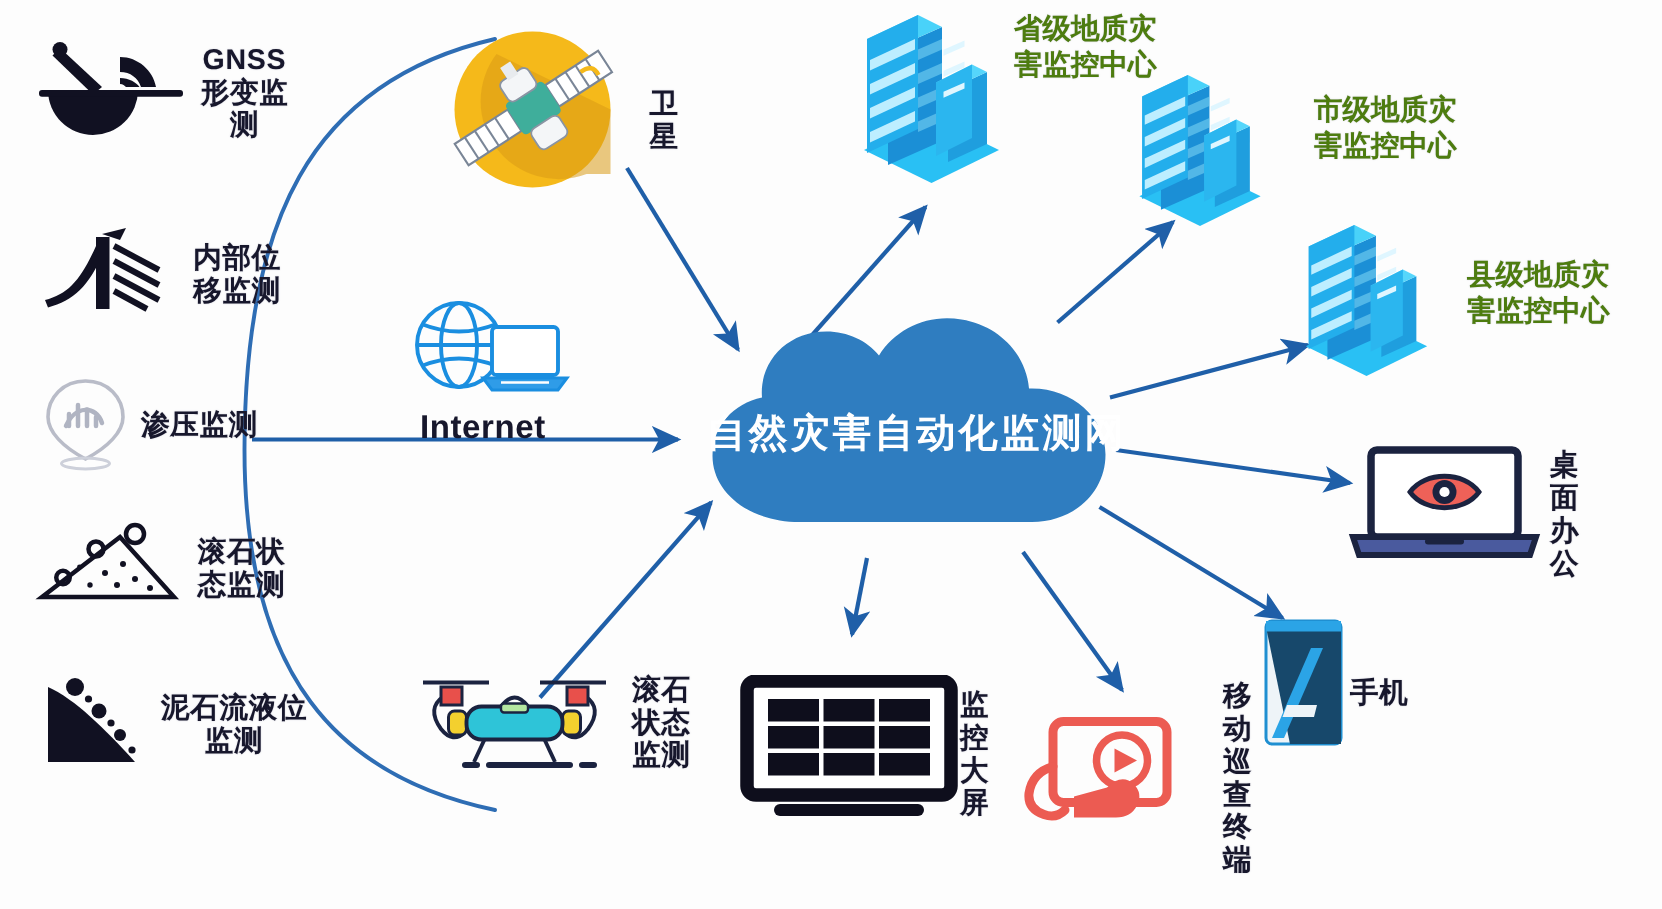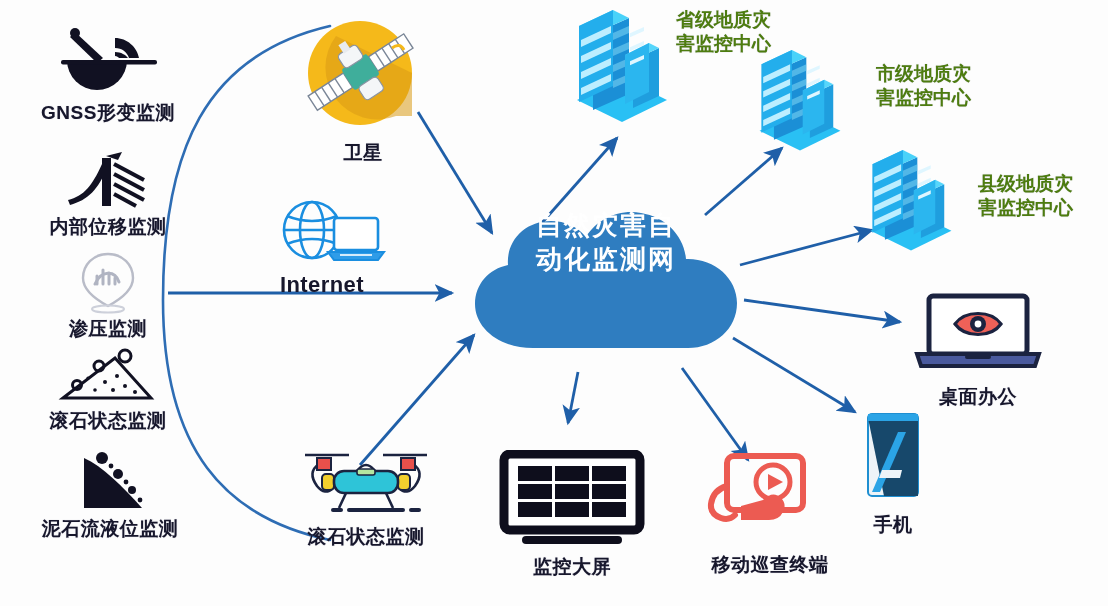--- a/index.html
+++ b/index.html
@@ -16,21 +16,20 @@
   }
   #wires{
     position:absolute;
     left:0;top:0;
     width:1108px;height:606px;
     pointer-events:none;
   }
   .node{
     position:absolute;
     display:flex;
-    flex-direction:column;
     align-items:center;
     justify-content:flex-start;
   }
   .lbl{
     font-size:19px;
     font-weight:600;
     letter-spacing:.5px;
     color:#17172c;
     text-align:center;
     line-height:1.15;
@@ -43,23 +42,23 @@
   #cloud{
     position:absolute;
     left:461px;top:208px;
     width:290px;height:160px;
   }
   #cloud .cloudtext{
     position:absolute;
     left:0;top:0;
     width:290px;height:160px;
     display:flex;
-    flex-direction:column;
+    flex-direction:row;
     align-items:center;
-    justify-content:flex-start;
+    justify-content:flex-end;
     color:#ffffff;
     font-size:26px;
     font-weight:700;
     line-height:1.32;
     letter-spacing:2px;
     text-align:center;
     pointer-events:none;
   }
 
   
@@ -417,21 +416,21 @@
   <div class="node" style="left:676px;top:450px;width:160px;">
     <span class="icon-wrap">
       <svg width="110" height="80" viewBox="0 0 110 80">
         <rect x="26" y="6" width="76" height="54" rx="7" fill="none" stroke="#ec5b52" stroke-width="6"></rect>
         <circle cx="72" cy="32" r="17" fill="none" stroke="#ec5b52" stroke-width="5"></circle>
         <path d="M67 24 L 82 32 L 67 40 Z" fill="#ec5b52"></path>
         <path d="M26 36 q -14 4 -16 18 q -1 10 10 14 q 8 3 14 -3" fill="none" stroke="#ec5b52" stroke-width="6" stroke-linecap="round"></path>
         <path d="M62 50 q 10 -10 18 -2 q 6 6 2 14 q -4 8 -14 8 L 40 70 L 40 56 Z" fill="#ec5b52"></path>
       </svg>
     </span>
-    <div class="lbl" style="margin-top:20px;padding-left:28px;">移动巡查终端</div>
+    <div class="lbl" style="margin-top:4px;padding-left:28px;">移动巡查终端</div>
   </div>
 
   <div class="node" style="left:898px;top:292px;width:160px;">
     <span class="icon-wrap">
       <svg width="130" height="82" viewBox="0 0 130 82">
         <rect x="16" y="4" width="98" height="58" rx="4" fill="#ffffff" stroke="#1b2340" stroke-width="5"></rect>
         <g>
           <path d="M42 32 C 52 18, 78 18, 88 32 C 78 46, 52 46, 42 32 Z" fill="#ee6158" stroke="#1b2340" stroke-width="3.2"></path>
           <circle cx="65" cy="32" r="8" fill="#1b2340"></circle>
           <circle cx="65" cy="32" r="3.4" fill="#ffffff"></circle>

